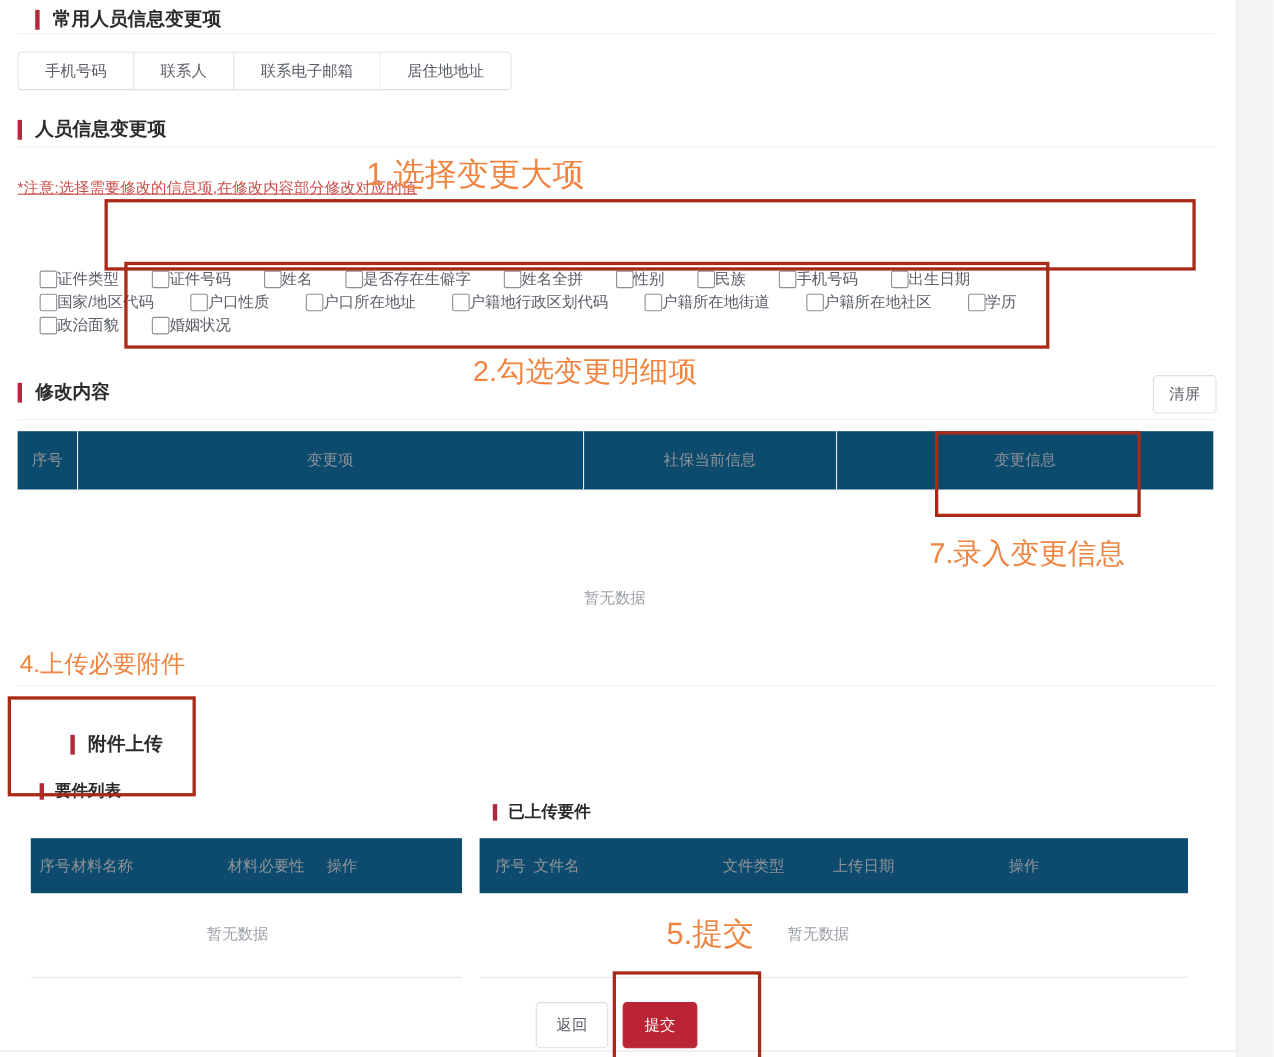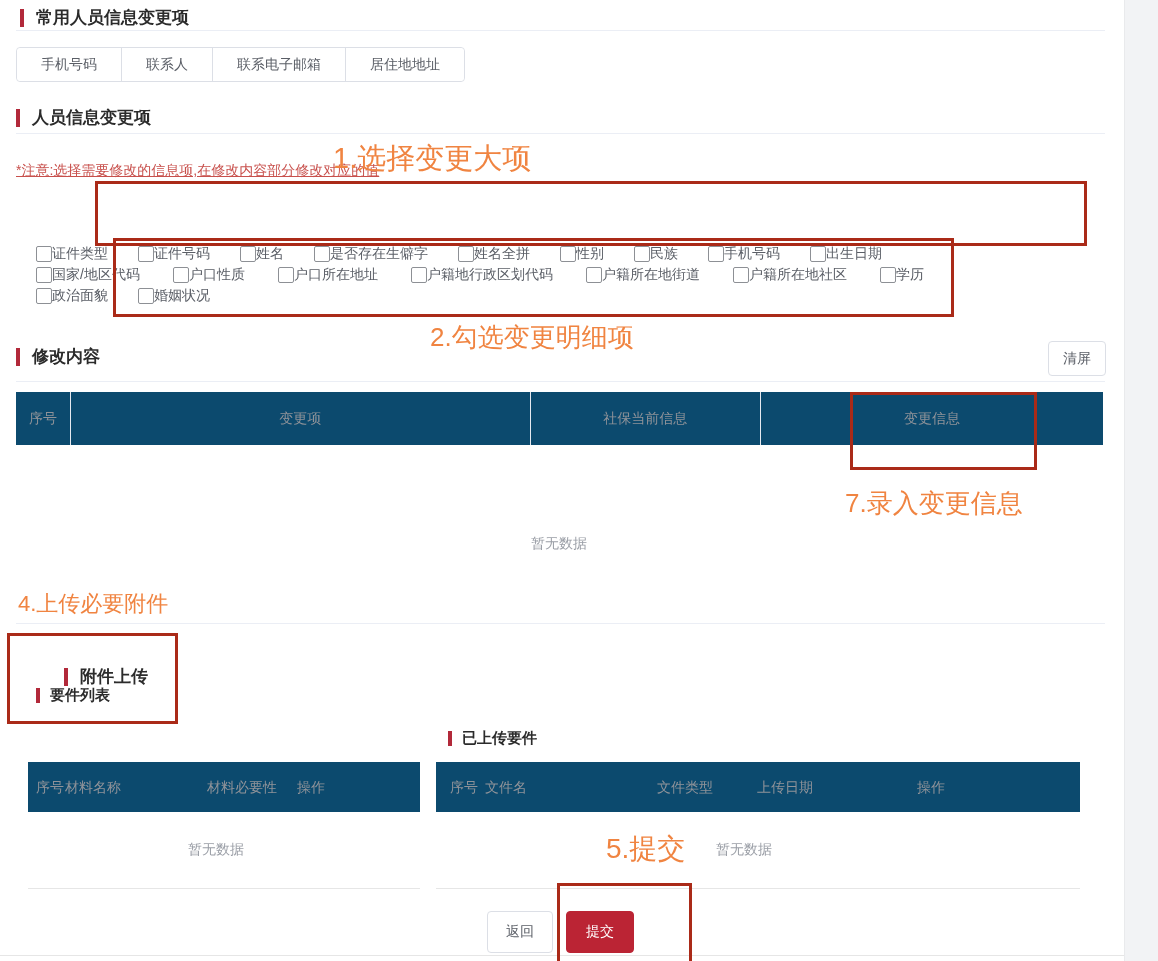--- a/index.html
+++ b/index.html
@@ -54,21 +54,21 @@
   .ann-box{position:absolute;border:3px solid #aa2a18;pointer-events:none;z-index:30;}
 
   .side-strip{position:absolute;left:1124px;top:0;width:34px;height:961px;background:#f2f3f5;border-left:1px solid #e9eaec;}
   .bottom-line{position:absolute;left:0;top:955px;width:1124px;height:1px;background:#e6e6e6;}
 </style>
 </head>
 <body>
 
 <div class="screen">
 
-  <div class="sec-title abs" style="left:20px;top:6px;">
+  <div class="sec-title abs" style="left:32px;top:6px;">
     <span class="bar"></span>
     <span>常用人员信息变更项</span>
   </div>
   <div class="divider" style="left:16px;top:30px;width:1089px;"></div>
 
   <div class="btn-group" style="left:16px;top:47px;">
     <div class="qbtn">手机号码</div>
     <div class="qbtn">联系人</div>
     <div class="qbtn">联系电子邮箱</div>
     <div class="qbtn">居住地地址</div>
@@ -176,21 +176,21 @@
     <div class="mt-cell" style="width:343px;">变更信息</div>
   </div>
   <div class="empty-text" style="left:531px;top:535px;">暂无数据</div>
   <div class="divider" style="left:16px;top:623px;width:1089px;"></div>
 
   <div class="sec-title abs" style="left:16px;top:665px;padding-left:48px;">
     <span class="bar"></span>
     <span>附件上传</span>
   </div>
 
-  <div class="sub-title abs" style="left:36px;top:686px;text-align:center;">
+  <div class="sub-title abs" style="left:36px;top:710px;text-align:center;">
     <span class="bar"></span>
     <span>要件列表</span>
   </div>
   <div class="sub-title abs" style="left:448px;top:729px;">
     <span class="bar"></span>
     <span>已上传要件</span>
   </div>
 
   <div class="thead" style="left:28px;top:762px;width:392px;height:50px;">
     <span class="hcell" style="left:8px;">序号</span>

